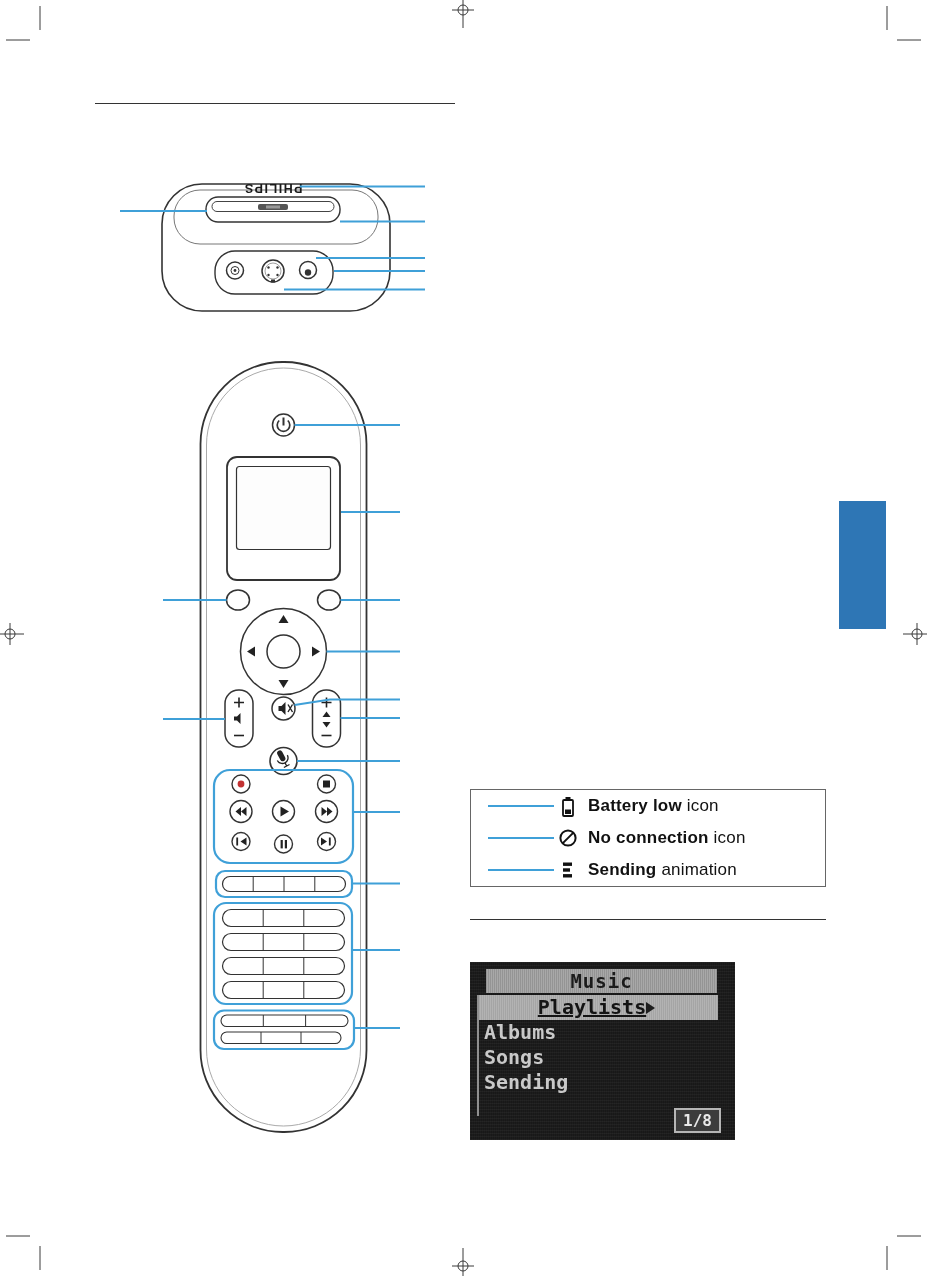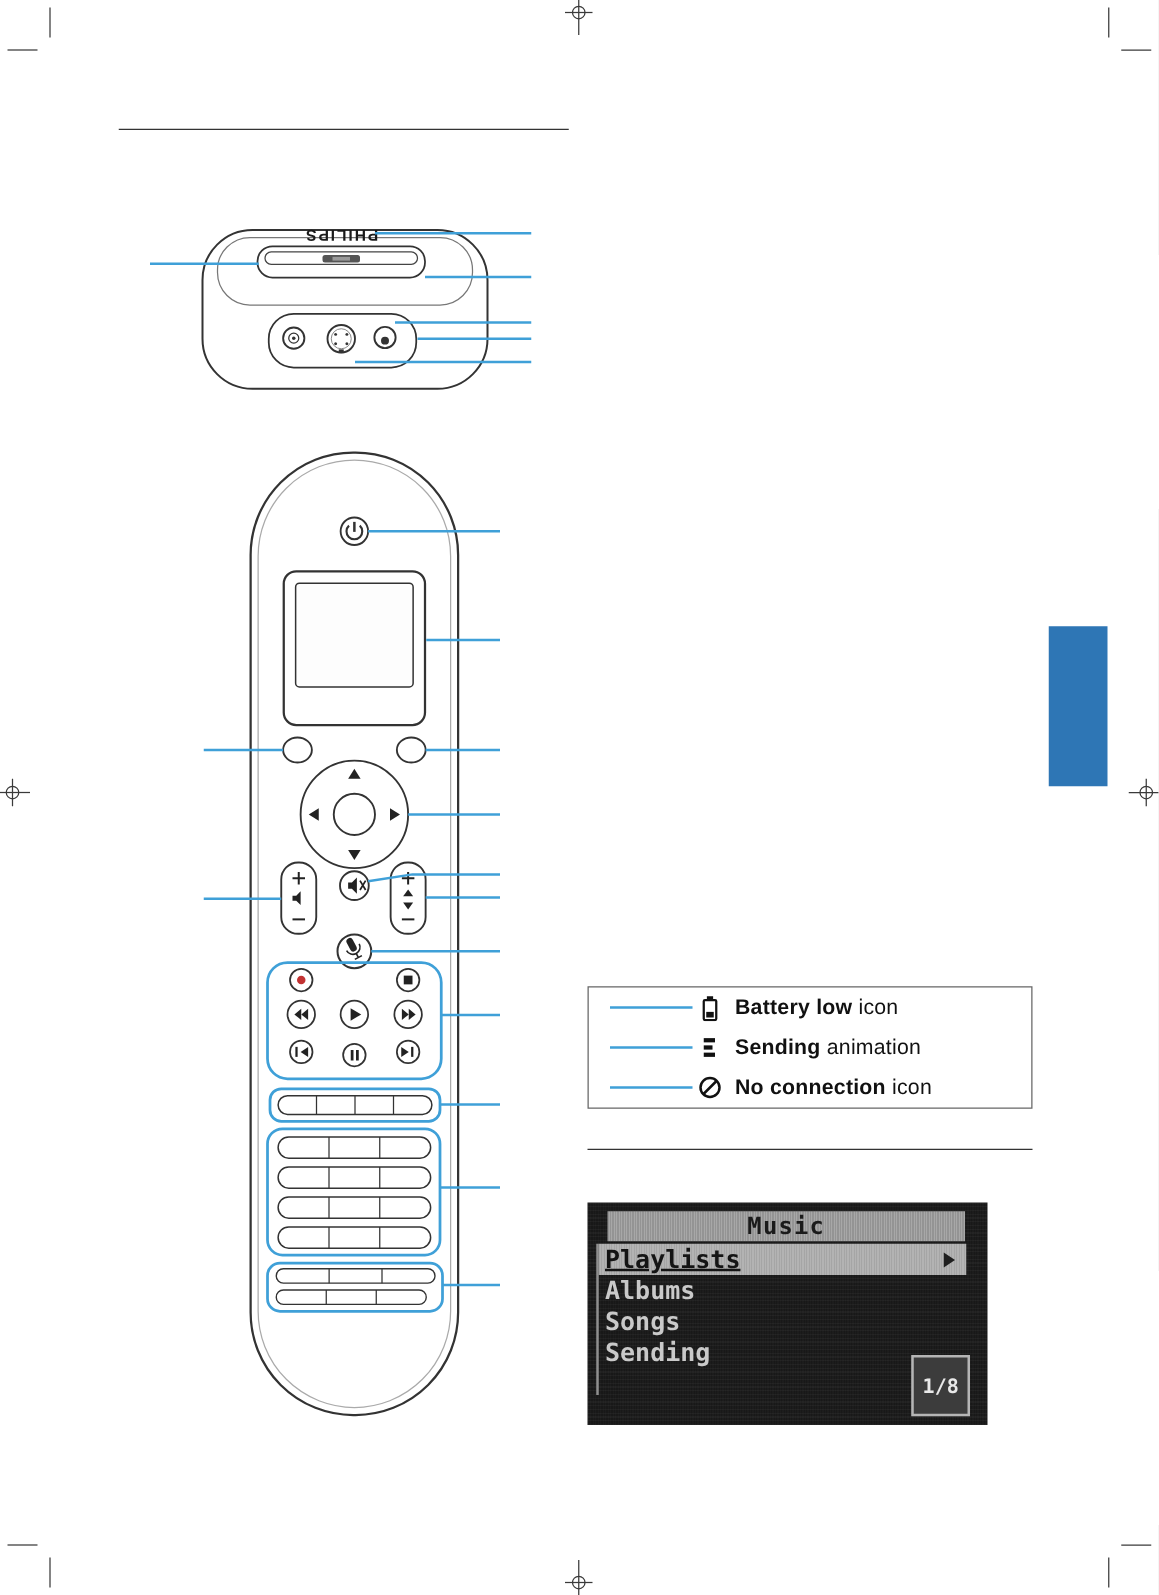--- a/index.html
+++ b/index.html
@@ -16,44 +16,44 @@
               display:flex;flex-direction:column;justify-content:space-evenly;}
   .srow{display:flex;align-items:center;height:33px;}
   .sline{width:66px;height:2px;background:var(--callout,#3fa0d8);margin-left:17px;flex:none;}
   .sicon{width:24px;display:flex;justify-content:center;align-items:center;margin-left:2px;flex:none;}
   .stext{font-size:17px;color:#111;margin-left:8px;letter-spacing:.2px;white-space:pre;}
   .stext b{font-weight:700;}
 
   .rule2{position:absolute;left:470px;top:919px;width:356px;height:1px;background:#333;}
 
   
-  .lcd{position:absolute;left:470px;top:962px;width:320px;height:178px;
+  .lcd{position:absolute;left:470px;top:962px;width:265px;height:178px;
        background:
          repeating-linear-gradient(0deg, rgba(255,255,255,0.035) 0 1px, transparent 1px 3px),
          repeating-linear-gradient(90deg, rgba(255,255,255,0.02) 0 1px, transparent 1px 2px),
          var(--lcd_bg,#181818);
        font-family:"DejaVu Sans Mono",monospace;}
   .lcd-title{position:absolute;left:16px;right:18px;top:7px;height:24px;
        background:
          repeating-linear-gradient(90deg, rgba(0,0,0,0.12) 0 1px, transparent 1px 2px),
          var(--lcd_band,#a8a8a8);
        color:#1b1b1b;font-size:19px;font-weight:700;letter-spacing:1px;
        display:flex;align-items:center;justify-content:center;}
   .lcd-scroll{position:absolute;left:7px;top:33px;width:2px;height:121px;background:#8f8f8f;}
   .lcd-body{position:absolute;left:9px;right:17px;top:33px;}
   .lcd-item{height:25px;line-height:25px;font-size:20px;font-weight:700;
             color:var(--lcd_text,#c9c9c9);padding-left:5px;}
   .lcd-item.selected{background:
          repeating-linear-gradient(90deg, rgba(0,0,0,0.08) 0 1px, transparent 1px 2px),
          var(--lcd_highlight,#b3b3b3);
-       color:#141414;display:flex;align-items:center;justify-content:space-between;padding-right:9px;}
+       color:#141414;display:flex;align-items:center;justify-content:center;padding-right:9px;}
   .sel-label{text-decoration:underline;}
   .tri{width:0;height:0;border-left:9px solid #1e1e1e;border-top:6px solid transparent;border-bottom:6px solid transparent;}
   .lcd-page{position:absolute;right:14px;bottom:7px;border:2px solid #b5b5b5;background:#3c3c3c;
-            color:#e9e9e9;font-size:16px;font-weight:700;padding:13px 7px;}
+            color:#e9e9e9;font-size:16px;font-weight:700;padding:1px 7px;}
 </style>
 </head>
 <body>
 
 <div class="page">
 
   <svg class="art" width="927" height="1276" viewBox="0 0 927 1276">
 
     <g stroke="#3a3a3a" stroke-width="1" fill="none">
       <path d="M463 0 V28"></path>
@@ -274,37 +274,37 @@
           <rect x="4.5" y="1" width="5" height="3" fill="#111"></rect>
           <rect x="2" y="4" width="10" height="16" rx="1" fill="none" stroke="#111" stroke-width="1.8"></rect>
           <rect x="4" y="13.5" width="6" height="4.5" fill="#111"></rect>
         </svg>
       </span>
       <span class="stext"><b>Battery low</b><span> icon</span></span>
     </div>
     <div class="srow">
       <span class="sline"></span>
       <span class="sicon">
+        <svg width="20" height="20" viewBox="0 0 20 20">
+          <circle cx="10" cy="10" r="7.6" fill="none" stroke="#111" stroke-width="2"></circle>
+          <path d="M15.4 4.6 L4.6 15.4" stroke="#111" stroke-width="2"></path>
+        </svg>
+      </span>
+      <span class="stext"><b>No connection</b><span> icon</span></span>
+    </div>
+    <div class="srow">
+      <span class="sline"></span>
+      <span class="sicon">
         <svg width="12" height="20" viewBox="0 0 12 20">
           <rect x="1" y="2.5" width="9" height="3.4" fill="#111"></rect>
           <rect x="1" y="8.3" width="7" height="3.4" fill="#111"></rect>
           <rect x="1" y="14.1" width="9" height="3.4" fill="#111"></rect>
         </svg>
       </span>
       <span class="stext"><b>Sending</b><span> animation</span></span>
-    </div>
-    <div class="srow">
-      <span class="sline"></span>
-      <span class="sicon">
-        <svg width="20" height="20" viewBox="0 0 20 20">
-          <circle cx="10" cy="10" r="7.6" fill="none" stroke="#111" stroke-width="2"></circle>
-          <path d="M15.4 4.6 L4.6 15.4" stroke="#111" stroke-width="2"></path>
-        </svg>
-      </span>
-      <span class="stext"><b>No connection</b><span> icon</span></span>
     </div>
   </div>
 
   <div class="rule2"></div>
 
   <div class="lcd">
     <div class="lcd-title">Music</div>
     <div class="lcd-scroll"></div>
     <div class="lcd-body">
       <div class="lcd-item selected">

